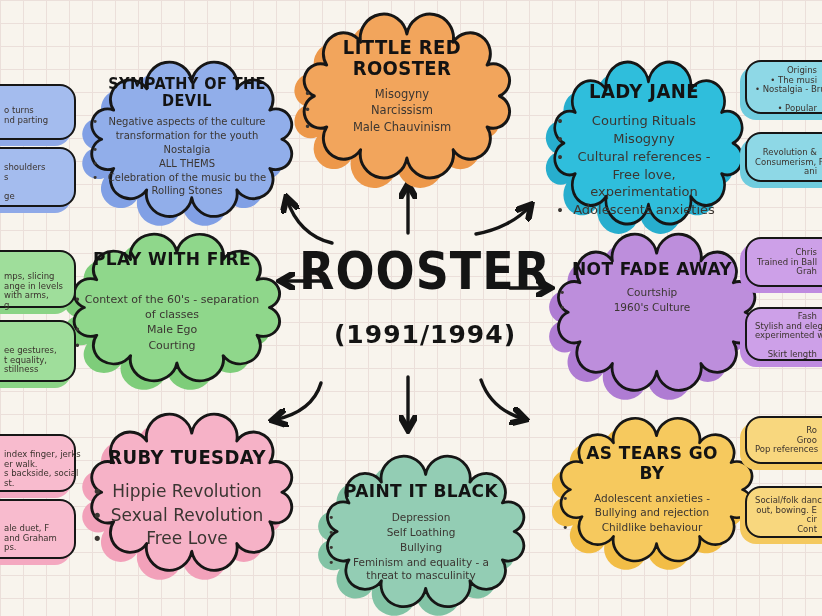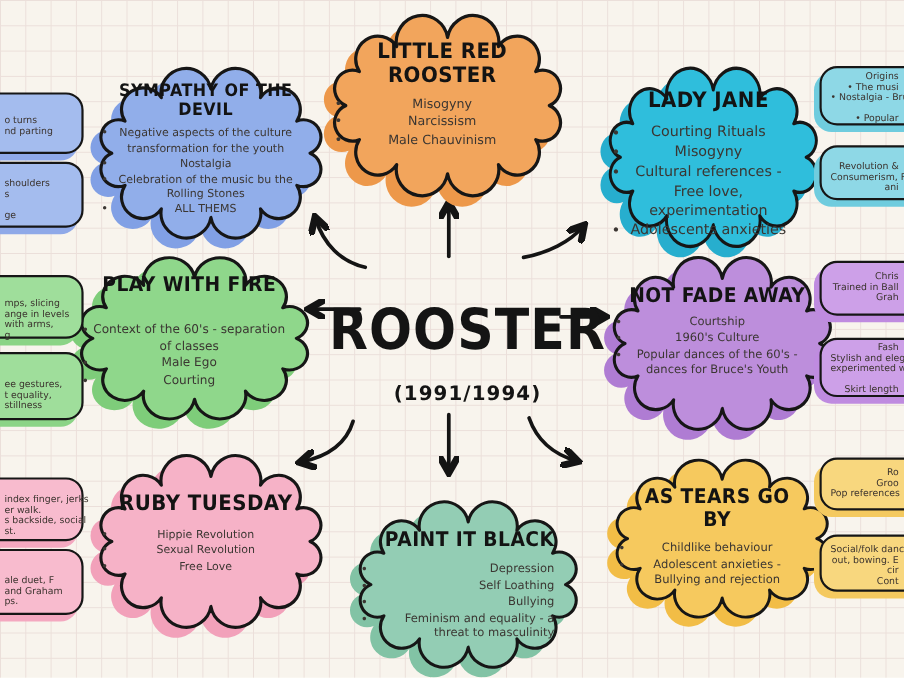--- a/index.html
+++ b/index.html
@@ -25,37 +25,37 @@
   }
   .cloud-list{list-style:none;margin:0;padding:0;font-weight:500;color:#3b3632;}
   .cloud-list li{position:relative;margin:1px 0;line-height:1.32;}
   .cloud-list li::before{content:"\2022";position:absolute;left:-10px;top:0;font-size:1.05em;}
   
   .c-lrr  .cloud-content{padding-top:22px;} .c-lrr  .cloud-title{font-size:18px;} .c-lrr  .cloud-list{font-size:11.5px;}
   .c-sym  .cloud-content{padding-top:12px;} .c-sym  .cloud-title{font-size:14.5px;} .c-sym .cloud-list{font-size:10px;}
   .c-lj   .cloud-content{padding-top:18px;} .c-lj   .cloud-title{font-size:18px;} .c-lj   .cloud-list{font-size:13px;}
   .c-pwf  .cloud-content{padding-top:14px;} .c-pwf  .cloud-title{font-size:17px;} .c-pwf  .cloud-list{font-size:11px;}
   .c-nfa  .cloud-content{padding-top:24px;text-align:center;} .c-nfa  .cloud-title{font-size:17px;} .c-nfa  .cloud-list{font-size:10.5px;}
-  .c-rt   .cloud-content{padding-top:32px;} .c-rt   .cloud-title{font-size:18px;} .c-rt   .cloud-list{font-size:10px;}
-  .c-pib  .cloud-content{padding-top:24px;text-align:right;} .c-pib  .cloud-title{font-size:17px;} .c-pib  .cloud-list{font-size:10.5px;}
+  .c-rt   .cloud-content{padding-top:32px;} .c-rt   .cloud-title{font-size:18px;} .c-rt   .cloud-list{font-size:17px;}
+  .c-pib  .cloud-content{padding-top:24px;} .c-pib  .cloud-title{font-size:17px;} .c-pib  .cloud-list{font-size:10.5px;}
   .c-atgb .cloud-content{padding-top:24px;} .c-atgb .cloud-title{font-size:17px;} .c-atgb .cloud-list{font-size:10.5px;}
   .c-lrr .cloud-list{margin-top:9px;}
   .c-rt  .cloud-list{margin-top:12px;}
   .c-pib .cloud-list{margin-top:10px;}
   .c-atgb .cloud-list{margin-top:10px;}
   .c-pwf .cloud-list{margin-top:24px;}
   .c-nfa .cloud-list{margin-top:6px;}
   .c-lj  .cloud-list{margin-top:10px;}
   
-  .center-node{position:absolute;left:294px;top:248px;width:262px;text-align:center;margin-top:28px;}
+  .center-node{position:absolute;left:294px;top:248px;width:262px;text-align:center;}
   .center-title{
     font-size:46px;font-weight:900;color:#141414;letter-spacing:1px;line-height:1;
     transform:scaleY(1.12);
   }
-  .center-years{font-size:18px;font-weight:800;color:#141414;margin-top:26px;letter-spacing:1px;}
+  .center-years{font-size:25px;font-weight:800;color:#141414;margin-top:26px;letter-spacing:1px;}
   
   .arrows{position:absolute;inset:0;width:822px;height:616px;pointer-events:none;}
   .arrows path{fill:none;stroke:#141414;stroke-width:3.4;stroke-linecap:round;}
   
   .edge-box{
     position:absolute;border:2.5px solid #161616;border-radius:16px;
     background:var(--fill);box-shadow:-5px 6px 0 0 var(--shadow);
     box-sizing:border-box;
   }
   .edge-lines{font-size:8.5px;line-height:9.6px;font-weight:500;color:#3b332e;}
@@ -115,22 +115,22 @@
   <div class="cloud c-sym" style="left: 76px; top: 64px; width: 222px; height: 160px; --fill: #91AEEA; --shadow: #81A0E5;">
     <svg class="cloud-bg" viewBox="-22 -10 234 170" preserveAspectRatio="none">
       <use href="#cloudP" class="cloud-shadow" transform="translate(-10,10)"></use>
         <use href="#cloudP" class="cloud-body"></use>
     </svg>
     <div class="cloud-content">
       <div class="cloud-title">SYMPATHY OF THE DEVIL</div>
       <ul class="cloud-list">
           <li>Negative aspects of the culture transformation for the youth</li>
           <li>Nostalgia</li>
+          <li>ALL THEMS</li>
           <li>Celebration of the music bu the Rolling Stones</li>
-          <li>ALL THEMS</li>
         </ul>
     </div>
   </div>
 
   <div class="cloud c-lj" style="left: 540px; top: 64px; width: 208px; height: 168px; --fill: #2FBEDC; --shadow: #27AECE;">
     <svg class="cloud-bg" viewBox="-22 -10 234 170" preserveAspectRatio="none">
       <use href="#cloudP" class="cloud-shadow" transform="translate(-10,10)"></use>
         <use href="#cloudP" class="cloud-body"></use>
     </svg>
     <div class="cloud-content">
@@ -162,21 +162,20 @@
   <div class="cloud c-nfa" style="left: 543px; top: 236px; width: 218px; height: 162px; --fill: #BD8EDC; --shadow: #AF7CD3;">
     <svg class="cloud-bg" viewBox="-22 -10 234 170" preserveAspectRatio="none">
       <use href="#cloudP" class="cloud-shadow" transform="translate(-10,10)"></use>
         <use href="#cloudP" class="cloud-body"></use>
     </svg>
     <div class="cloud-content">
       <div class="cloud-title">NOT FADE AWAY</div>
       <ul class="cloud-list">
           <li>Courtship</li>
           <li>1960's Culture</li>
-          <li>Popular dances of the 60's - dances for Bruce's Youth</li>
         </ul>
     </div>
   </div>
 
   <div class="cloud c-rt" style="left: 76px; top: 416px; width: 222px; height: 162px; --fill: #F6B2C7; --shadow: #F2A1BA;">
     <svg class="cloud-bg" viewBox="-22 -10 234 170" preserveAspectRatio="none">
       <use href="#cloudP" class="cloud-shadow" transform="translate(-10,10)"></use>
         <use href="#cloudP" class="cloud-body"></use>
     </svg>
     <div class="cloud-content">
@@ -206,22 +205,22 @@
   </div>
 
   <div class="cloud c-atgb" style="left: 546px; top: 420px; width: 212px; height: 148px; --fill: #F6C95E; --shadow: #F2BD46;">
     <svg class="cloud-bg" viewBox="-22 -10 234 170" preserveAspectRatio="none">
       <use href="#cloudP" class="cloud-shadow" transform="translate(-10,10)"></use>
         <use href="#cloudP" class="cloud-body"></use>
     </svg>
     <div class="cloud-content">
       <div class="cloud-title">AS TEARS GO BY</div>
       <ul class="cloud-list">
+          <li>Adolescent anxieties - Bullying and rejection</li>
           <li>Childlike behaviour</li>
-          <li>Adolescent anxieties - Bullying and rejection</li>
         </ul>
     </div>
   </div>
 
   <div class="edge-box left" style="top: 84px; height: 56px; --fill: #A4BCEE; --shadow: #8FA9E8;">
     <div class="edge-lines" style="padding-top:20px">
         <div>o turns</div>
         <div>nd parting</div>
       </div>
   </div>

